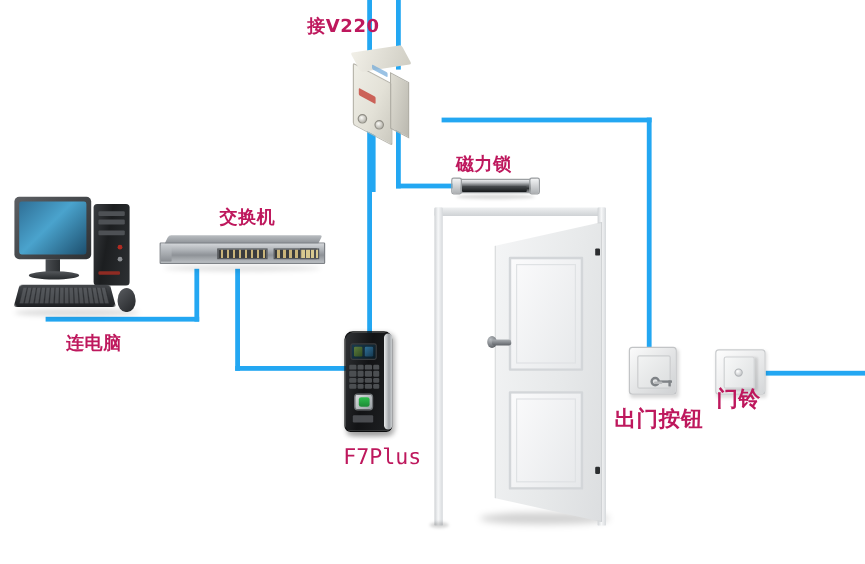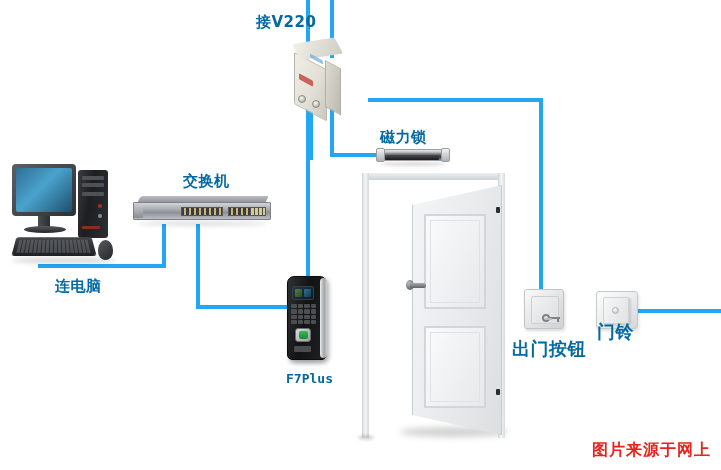--- a/index.html
+++ b/index.html
@@ -1,24 +1,24 @@
 <!DOCTYPE html>
 <html><head>
 <meta charset="utf-8">
 <style>
   html,body{margin:0;padding:0;background:#ffffff;}
   body{width:721px;height:470px;position:relative;overflow:hidden;
        font-family:"DejaVu Sans","Liberation Sans",sans-serif;}
   #stage{position:absolute;left:0;top:0;width:721px;height:470px;background:#fff;}
 
-  .lbl{position:absolute;color:#0369a1;font-weight:bold;white-space:nowrap;
+  .lbl{position:absolute;color:#be185d;font-weight:bold;white-space:nowrap;
        font-family:"DejaVu Sans","Liberation Sans",sans-serif;}
   .lbl-cn{font-size:15px;letter-spacing:.5px;}
   .lbl-sm{font-size:18px;letter-spacing:.5px;}
-  .lbl-mono{font-family:"DejaVu Sans Mono","Liberation Mono",monospace;font-size:13px;font-weight:bold;}
+  .lbl-mono{font-family:"DejaVu Sans Mono","Liberation Mono",monospace;font-size:18px;font-weight:normal;}
 
   .wire{position:absolute;background:#23a7f2;}
   .wire-h{height:4px;}
   .wire-v{width:4px;}
 
   .watermark{position:absolute;color:#e8231c;font-size:16px;font-weight:bold;
              letter-spacing:1px;white-space:nowrap;}
 
   
   #pc{position:absolute;left:8px;top:160px;width:112px;height:105px;}
@@ -315,14 +315,13 @@
   </div>
 
   <div class="lbl lbl-cn" style="left:256px;top:13px;">接V220</div>
   <div class="lbl lbl-cn" style="left:380px;top:128px;">磁力锁</div>
   <div class="lbl lbl-cn" style="left:183px;top:172px;">交换机</div>
   <div class="lbl lbl-cn" style="left:55px;top:277px;text-align:center;">连电脑</div>
   <div class="lbl lbl-mono" style="left:286px;top:371px;">F7Plus</div>
   <div class="lbl lbl-sm" style="left:512px;top:337px;">出门按钮</div>
   <div class="lbl lbl-sm" style="left:597px;top:320px;">门铃</div>
 
-  <div class="watermark" style="left: 592px; top: 440px; color: rgb(232, 35, 28);">图片来源于网上</div>
 </div>
 
 </body></html>

